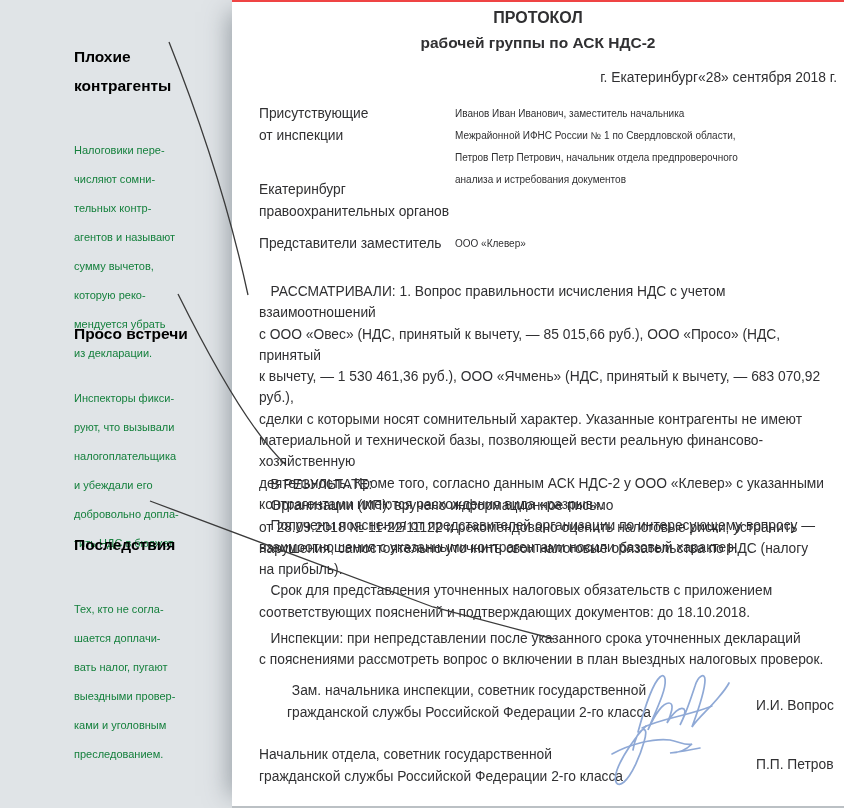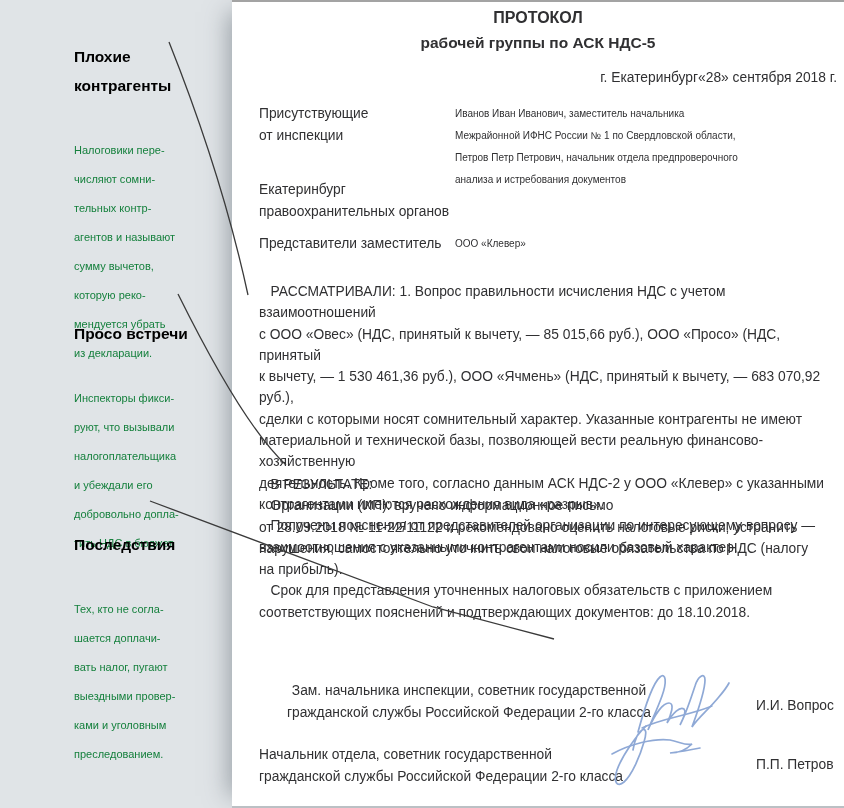--- a/index.html
+++ b/index.html
@@ -17,21 +17,21 @@
   .annotation .a-body{
     color:#15803d;font-size:11px;line-height:29px;white-space:pre-wrap;
   }
   .annotation-1{top:6px;}
   .annotation-2{top:283px;}
   .annotation-3{top:494px;}
   
   .page{
     position:absolute;left:232px;top:0;width:612px;height:808px;
     background:#ffffff;
-    border-top:2px solid #a3a3a3;
+    border-top:2px solid #ef4444;
     border-bottom:2px solid #bbc0c4;
     box-sizing:border-box;
     box-shadow:-16px 0 22px -12px rgba(90,100,110,.5);
   }
   .page *{position:absolute;box-sizing:border-box;}
   .doc-title1{top:7px;left:0;width:100%;text-align:center;font-weight:bold;font-size:16px;}
   .doc-title2{top:32px;left:0;width:100%;text-align:center;font-weight:bold;font-size:15.5px;}
   .dateline{top:68px;left:27px;width:578px;display:flex;justify-content:flex-end;font-size:13.8px;}
   .dateline span{position:static;}
   .att-label{left:27px;width:195px;font-size:13.8px;line-height:22px;white-space:pre-wrap;}
@@ -86,21 +86,21 @@
     <div class="a-body">Тех, кто не согла-
 шается доплачи-
 вать налог, пугают
 выездными провер-
 ками и уголовным
 преследованием.</div>
   </div>
 
   <div class="page">
     <div class="doc-title1">ПРОТОКОЛ</div>
-    <div class="doc-title2">рабочей группы по АСК НДС-5</div>
+    <div class="doc-title2">рабочей группы по АСК НДС-2</div>
 
     <div class="dateline">
       <span>г. Екатеринбург</span>
       <span>«28» сентября 2018 г.</span>
     </div>
 
     <div class="att-label att-row1">Присутствующие
 от инспекции</div>
     <div class="att-value att-row1">Иванов Иван Иванович, заместитель начальника
 Межрайонной ИФНС России № 1 по Свердловской области,
@@ -123,20 +123,22 @@
 контрагентами имеются расхождения вида «разрыв».
    Получены пояснения от представителей организации по интересующему вопросу —
 взаимоотношения с указанными контрагентами носили разовый характер.</div>
     <div class="para para-result">   В РЕЗУЛЬТАТЕ:
    Организации (ИП): вручено информационное письмо
 от 28.09.2018 № 11-22/11122 и рекомендовано оценить налоговые риски, устранить
 нарушения, самостоятельно уточнить свои налоговые обязательства по НДС (налогу
 на прибыль).
    Срок для представления уточненных налоговых обязательств с приложением
 соответствующих пояснений и подтверждающих документов: до 18.10.2018.</div>
+    <div class="para para-inspection">   Инспекции: при непредставлении после указанного срока уточненных деклараций
+с пояснениями рассмотреть вопрос о включении в план выездных налоговых проверок.</div>
 
     <div class="sig-duty sig-duty1">Зам. начальника инспекции, советник государственной
 гражданской службы Российской Федерации 2-го класса</div>
     <div class="sig-name sig-name1">И.И. Вопрос</div>
 
     <div class="sig-duty sig-duty2">Начальник отдела, советник государственной
 гражданской службы Российской Федерации 2-го класса</div>
     <div class="sig-name sig-name2">П.П. Петров</div>
 
     <svg class="sig-img sig-img1" width="100" height="76" viewBox="0 0 100 76">

